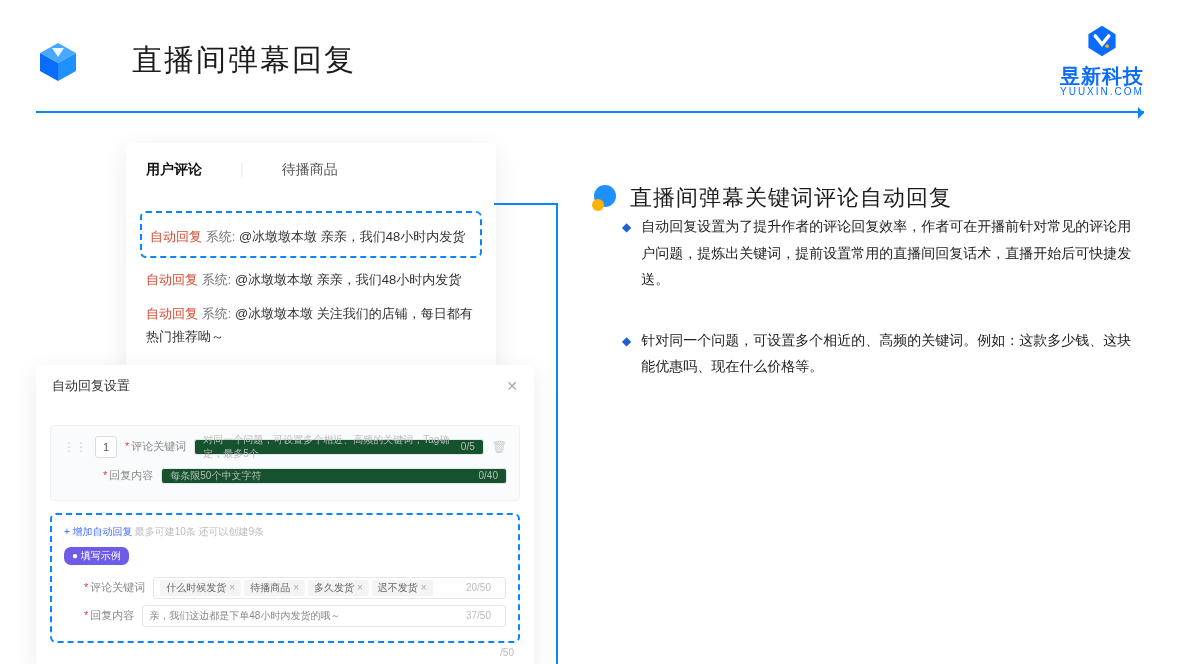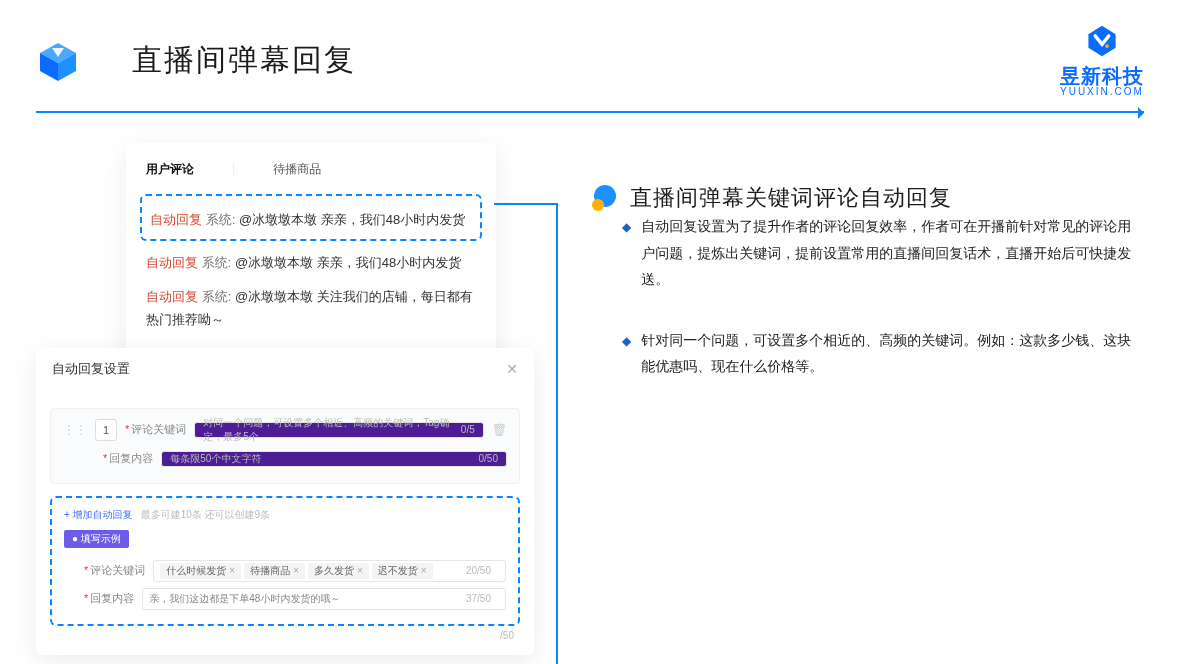--- a/index.html
+++ b/index.html
@@ -47,21 +47,21 @@
 
   
   .comments-card {
     width: 370px; margin-left: 90px; margin-top: 20px;
     background: #fff;
     border-radius: 6px;
     box-shadow: 0 6px 26px rgba(0,0,0,0.08);
     padding: 18px 20px 42px 20px;
     position: relative;
   }
-  .tabs { display: flex; gap: 44px; font-size: 12px; color: #555; margin-bottom: 16px; }
+  .tabs { display: flex; gap: 44px; font-size: 14px; color: #555; margin-bottom: 32px; }
   .tab-active { font-weight: 700; color: #111; }
   .tab-sep { color: #ececec; margin: 0 -6px; }
   .highlight-box {
     border: 2px dashed #0a84ff; border-radius: 6px;
     padding: 8px 8px; margin: 0 -6px 10px -6px;
     position: relative;
   }
   .comment-line { font-size: 13px; color: #333; line-height: 1.8; margin: 4px 0 10px 0; }
   .tag-auto { color: #d64c34; }
   .tag-sys { color: #777; }
@@ -92,40 +92,40 @@
   }
   .drag-h { color:#ccc; font-size:12px; }
   .seq-box {
     width:22px; height:22px; line-height:20px; text-align:center;
     border:1px solid #ddd; border-radius:3px; font-size:11px; color:#555; background:#fff;
   }
   .req-star { color:#e23b3b; margin-right:2px;}
   .field-label { white-space:nowrap; font-size:11px; color:#888; }
   .field-input {
     flex:1; height:16px; border:1px solid #e6e6e6; border-radius:3px;
-    background:#4c1d95; padding:0 8px; display:flex; align-items:center;
+    background:#14532d; padding:0 8px; display:flex; align-items:center;
     justify-content:space-between; font-size:10px; color:#bbb;
     position:relative;
   }
   .field-input .count { color:#bbb; font-size:10px; }
   .trash { color:#ccc; font-size:12px; }
 
   
   .example-wrap {
     margin-top: 6px;
     border: 2px dashed #0a84ff; border-radius:6px;
     padding: 10px 12px 14px 12px;
     position: relative;
   }
-  .example-head { display:flex; align-items:center; gap:8px; font-size:10px; margin-bottom:6px; }
+  .example-head { display:flex; align-items:center; gap:2px; font-size:10px; margin-bottom:6px; }
   .link-add { color:#436cff; }
   .hint-grey { color:#bbb; }
   .chip-purple {
     background:#6c5ce7; color:#fff; font-size:10px;
-    padding:2px 8px; border-radius:2px; display:inline-block; margin-bottom:6px;
+    padding:2px 8px; border-radius:7px; display:inline-block; margin-bottom:6px;
   }
   .ex-row { display:flex; align-items:center; gap:8px; font-size:10px; color:#999; margin-top:6px; }
   .tag-chip {
     display:inline-flex; align-items:center; background:#f3f4f6;
     border-radius:2px; padding:1px 6px; margin-right:3px; color:#666; font-size:10px;
   }
   .tag-chip .x { margin-left:3px; color:#aaa; }
   .ex-input {
     flex:1; height:22px; border:1px solid #e6e6e6; border-radius:3px;
     background:#fff; padding:0 6px; display:flex; align-items:center;
@@ -228,21 +228,21 @@
           <div class="field-input">
             <span>对同一个问题，可设置多个相近、高频的关键词，Tag确定，最多5个</span>
             <span class="count">0/5</span>
           </div>
           <span class="trash">🗑</span>
         </div>
         <div class="row" style="padding-left:40px;">
           <span class="field-label"><span class="req-star">*</span><span>回复内容</span></span>
           <div class="field-input">
             <span>每条限50个中文字符</span>
-            <span class="count">0/50</span>
+            <span class="count">0/40</span>
           </div>
         </div>
       </div>
 
       <div class="example-wrap" style="margin-top:12px;">
         <div class="example-head">
           <span class="link-add">+ 增加自动回复</span>
           <span class="hint-grey">最多可建10条 还可以创建9条</span>
         </div>
         <span class="chip-purple">● 填写示例</span>

